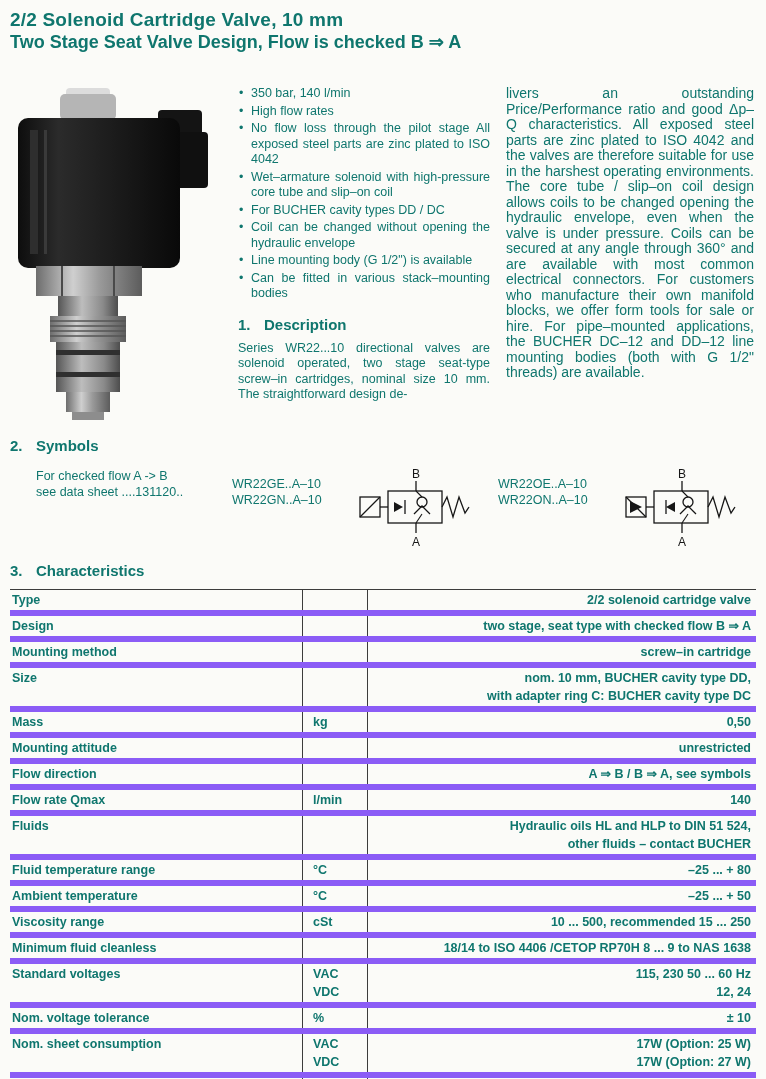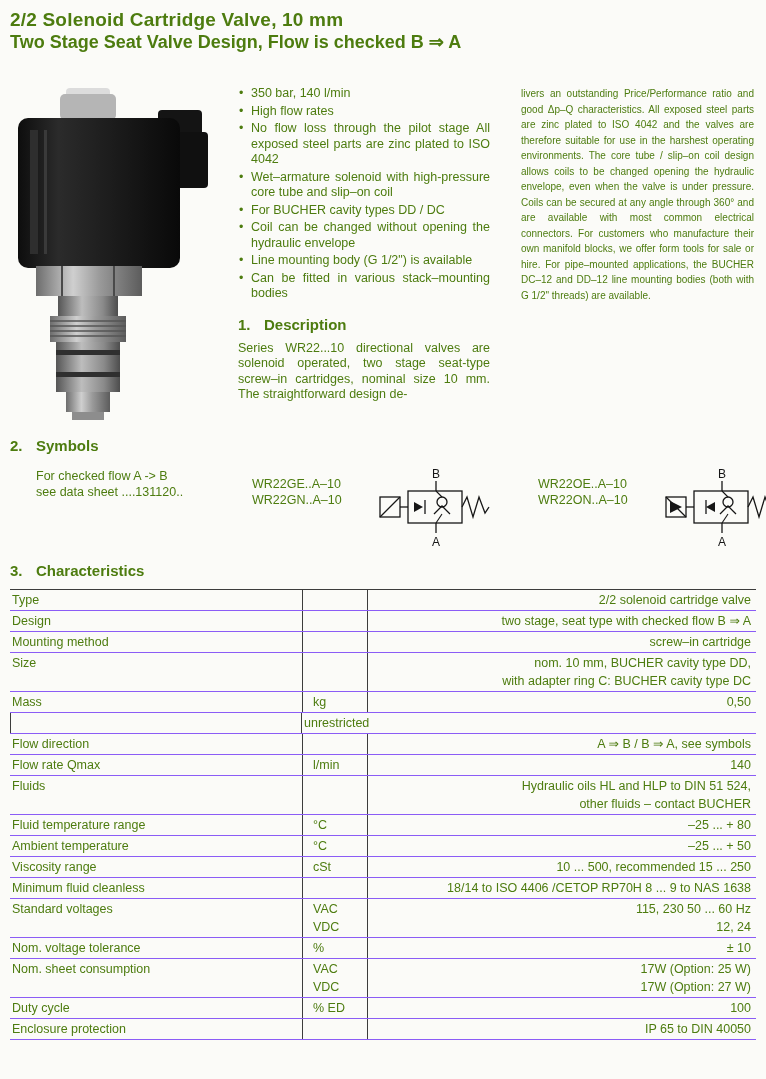--- a/index.html
+++ b/index.html
@@ -1,49 +1,49 @@
 <!DOCTYPE html>
 <html><head>
 <meta charset="utf-8">
 <style>
   * { margin:0; padding:0; box-sizing:border-box; }
   html,body { background:#ffffff; }
   .page {
-    width:766px; height:1079px; background:#fbfbf8; color:#4d7c0f;
+    width:766px; height:1079px; background:#fbfbf8; color:#0f766e;
     font-family:"Liberation Sans", sans-serif; position:relative;
     padding:8px 10px 0 10px; overflow:hidden;
   }
   
   .title { font-size:19px; font-weight:bold; line-height:24px; letter-spacing:.2px; }
   .subtitle { font-size:18px; font-weight:bold; line-height:20px; }
   
   .top { display:flex; margin-top:34px; }
   .photo-wrap { width:228px; flex:0 0 228px; padding-top:2px; }
   .col-mid { width:268px; flex:0 0 268px; padding-right:16px; font-size:12.5px; }
-  .col-right { flex:1; font-size:10px; padding-right:2px;margin-left:15px; }
+  .col-right { flex:1; font-size:14px; padding-right:2px; }
   .feature-list { list-style:none; text-align:justify; line-height:15.5px; }
   .feature-list li { position:relative; padding-left:13px; margin-bottom:2px; }
   .feature-list li::before { content:"•"; position:absolute; left:1px; top:0; }
   .feature-list li.bold { font-weight:normal; }
   .sec-heading { font-size:15px; font-weight:bold; }
   .sec-heading .num { display:inline-block; width:26px; }
   .desc-heading { margin-top:14px; margin-bottom:8px; }
   .para { text-align:justify; line-height:15.5px; }
   
   .symbols-section { margin-top:10px; }
-  .symbols-row { display:flex; margin-top:14px;gap:20px; }
+  .symbols-row { display:flex; margin-top:14px; }
   .sym-note { width:222px; flex:0 0 222px; padding-left:26px; font-size:12.5px; line-height:16px; }
   .sym-group { display:flex; }
   .sym-labels { width:118px; font-size:12.5px; line-height:16px; padding-top:8px; }
   .sym-group + .sym-group { margin-left:24px; }
   .valve-svg { display:block; }
   
   .char-section { margin-top:14px; }
   .char-table { margin-top:10px; border-top:1px solid #3c3c3c; font-size:12.5px; }
-  .trow { display:grid; grid-template-columns:292px 66px auto; border-bottom:1px solid #8b5cf6; align-items:stretch; }
+  .trow { display:grid; grid-template-columns:292px 66px auto; border-bottom:6px solid #8b5cf6; align-items:stretch;font-weight:bold; }
   .tlabel { padding:1px 2px 1px 2px; line-height:18px; }
   .tunit  { border-left:1px solid #3c3c3c; border-right:1px solid #3c3c3c;
             padding:1px 2px 1px 10px; line-height:18px; white-space:pre-line; }
   .tvalue { text-align:right; padding:1px 5px 1px 2px; line-height:18px; white-space:pre-line; }
   svg text { font-family:"Liberation Sans", sans-serif; font-size:12px; fill:#161616; }
 </style>
 </head>
 <body>
 
 <div class="page">
@@ -222,20 +222,21 @@
         <div class="tunit"></div>
         <div class="tvalue">nom. 10 mm, BUCHER cavity type DD,
 with adapter ring C: BUCHER cavity type DC</div>
       </div>
       <div class="trow">
         <div class="tlabel">Mass</div>
         <div class="tunit">kg</div>
         <div class="tvalue">0,50</div>
       </div>
       <div class="trow">
+        <div class="tlabel">Mounting attitude</div>
         <div class="tunit"></div>
         <div class="tvalue">unrestricted</div>
       </div>
       <div class="trow">
         <div class="tlabel">Flow direction</div>
         <div class="tunit"></div>
         <div class="tvalue">A ⇒ B / B ⇒ A, see symbols</div>
       </div>
       <div class="trow">
         <div class="tlabel">Flow rate Qmax</div>

